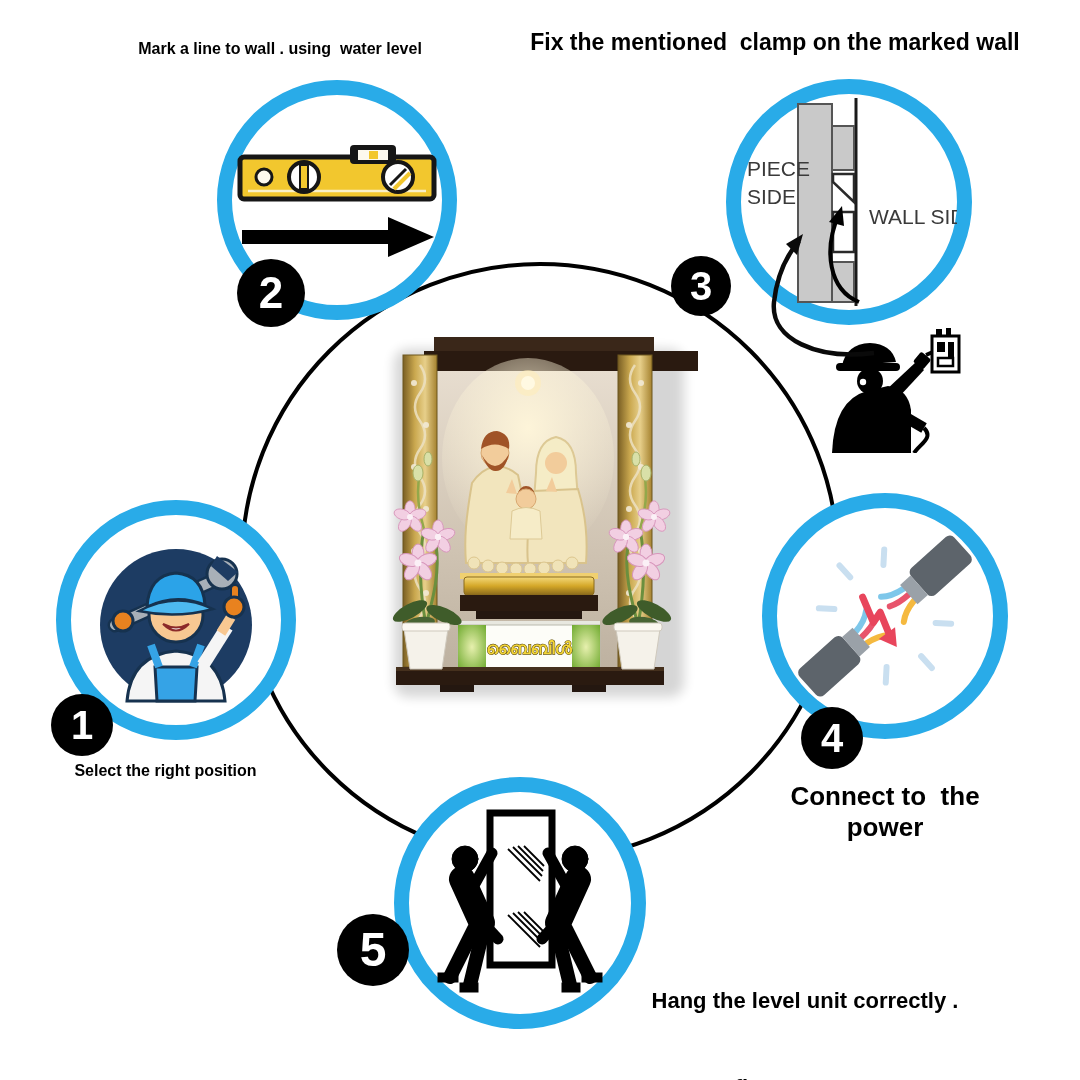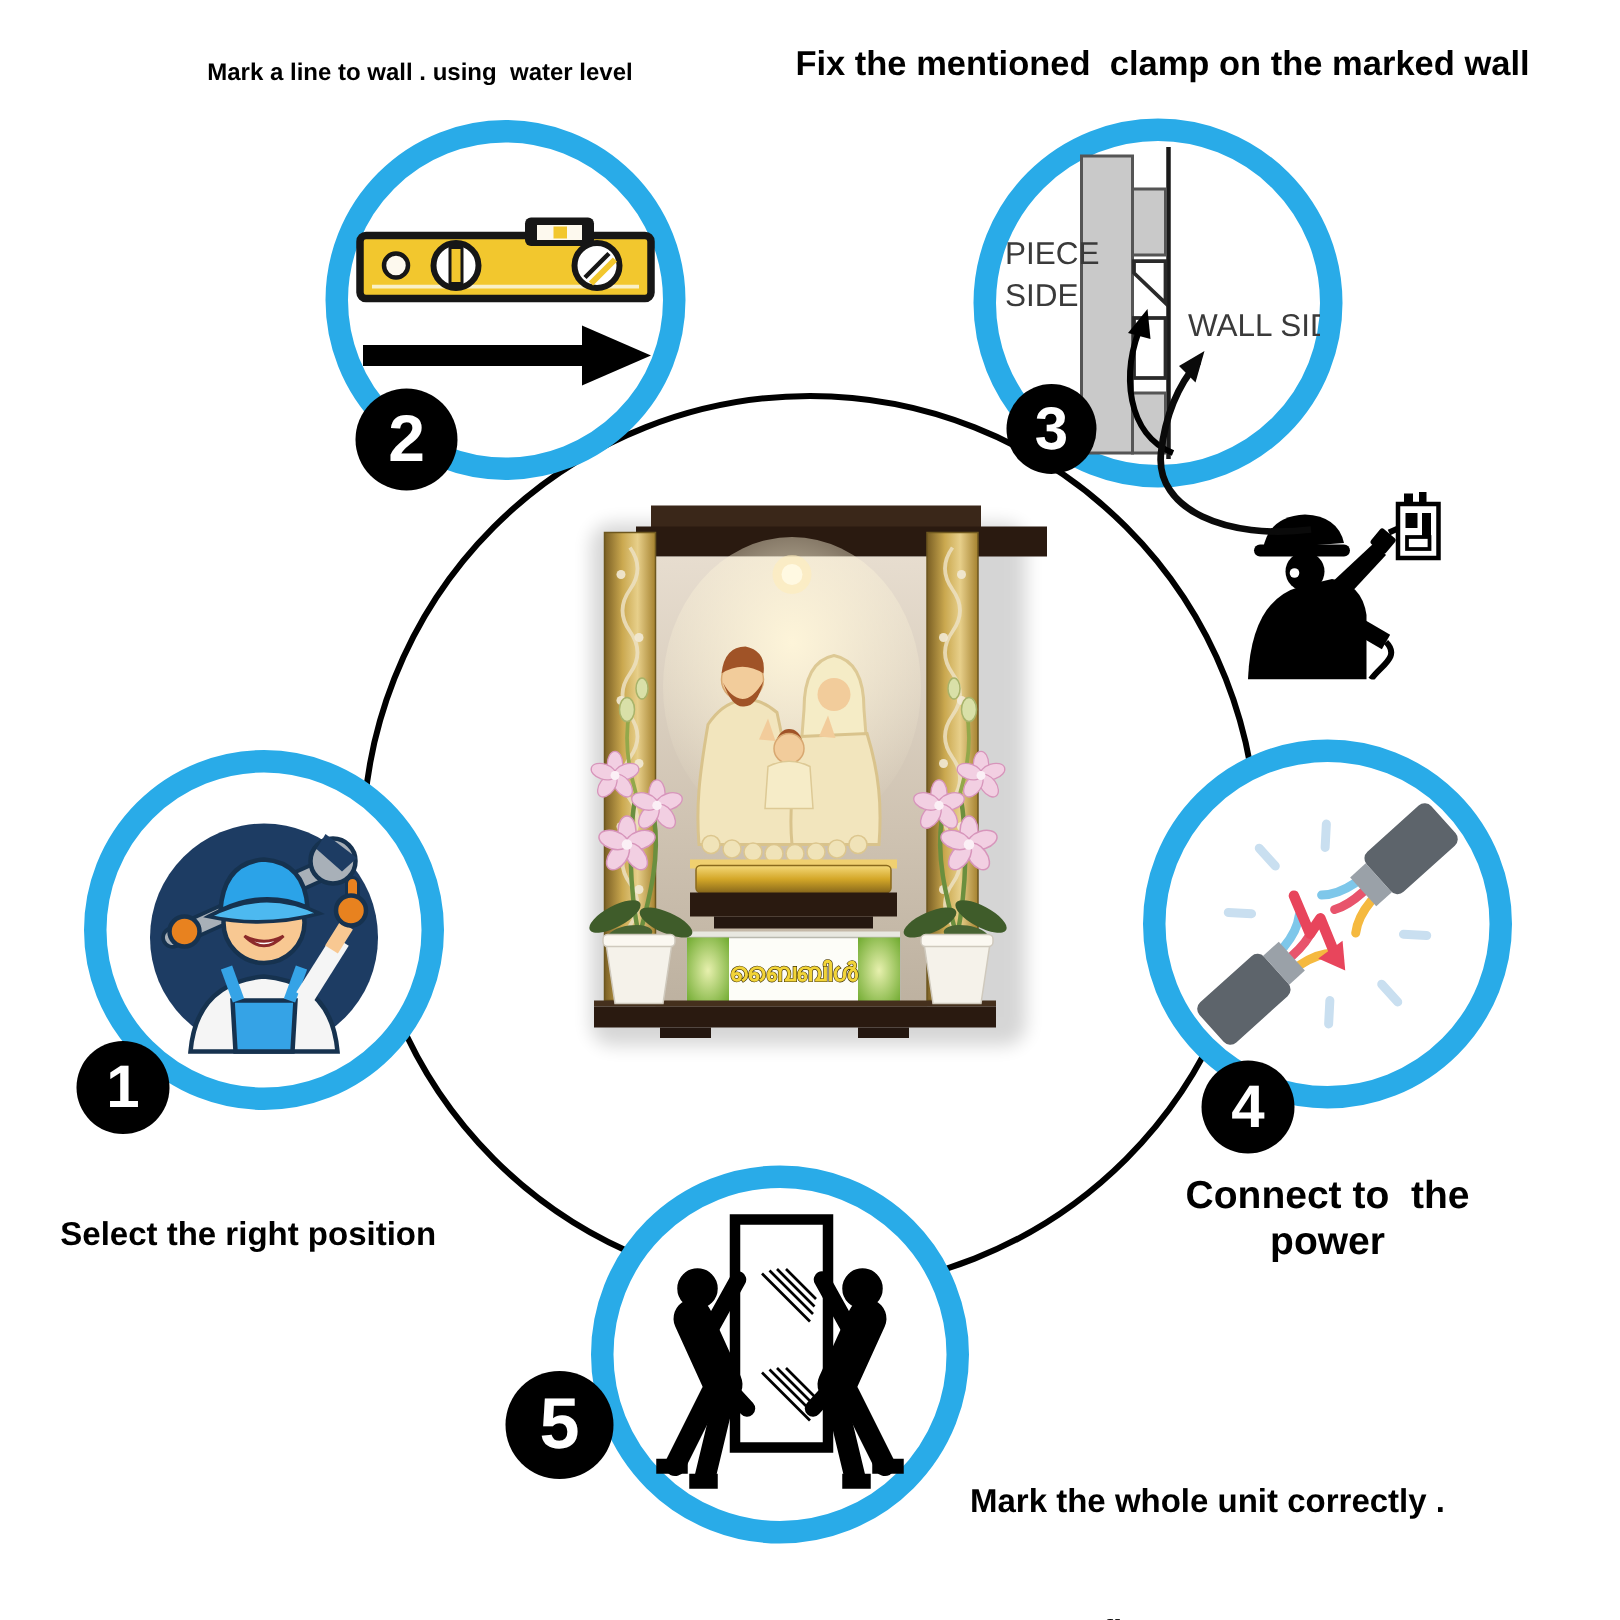--- a/index.html
+++ b/index.html
@@ -11,38 +11,38 @@
   .decor{position:absolute;left:0;top:0;pointer-events:none;}
   #bg-decor{z-index:1;}
   #fg-decor{z-index:6;}
   .step-circle{
     position:absolute;border-radius:50%;background:#fff;
     border:15px solid #29abe8;box-sizing:border-box;
     display:flex;align-items:center;justify-content:center;z-index:3;
   }
   .s1{left:56px;top:500px;width:240px;height:240px;}
   .s2{left:217px;top:80px;width:240px;height:240px;}
-  .s3{left:649px;top:79px;width:246px;height:246px;}
+  .s3{left:726px;top:79px;width:246px;height:246px;}
   .s4{left:762px;top:493px;width:246px;height:246px;}
   .s5{left:394px;top:777px;width:252px;height:252px;}
   .badge{
     position:absolute;background:#000;border-radius:50%;color:#fff;
     display:flex;align-items:center;justify-content:center;
     font-weight:bold;z-index:7;line-height:1;
   }
   .b1{left:51px;top:694px;width:62px;height:62px;font-size:40px;}
   .b2{left:237px;top:259px;width:68px;height:68px;font-size:44px;}
   .b3{left:671px;top:256px;width:60px;height:60px;font-size:40px;}
   .b4{left:801px;top:707px;width:62px;height:62px;font-size:40px;}
   .b5{left:337px;top:914px;width:72px;height:72px;font-size:48px;}
   .cap{
     position:absolute;font-weight:bold;color:#000;text-align:center;
     z-index:7;white-space:pre-wrap;
   }
-  .t1{left:38px;top:762px;width:255px;font-size:22px;margin-top:48px;}
+  .t1{left:38px;top:762px;width:255px;font-size:16px;}
   .t2{left:75px;top:40px;width:410px;font-size:16px;}
   .t3{left:520px;top:29px;width:510px;font-size:23px;}
   .t4{left:755px;top:781px;width:260px;font-size:26px;}
   .t5{left:625px;top:928px;width:360px;font-size:22px;line-height:29px;}
   .t5 span{display:block;}
   #product{position:absolute;left:360px;top:323px;width:345px;height:392px;z-index:4;}
   #electrician{position:absolute;left:812px;top:328px;width:155px;height:125px;z-index:5;}
   .clamp-label{font-family:"Liberation Sans",sans-serif;font-size:21px;fill:#3a3a3a;}
   .plate-text{font-family:"Liberation Sans",sans-serif;font-size:17px;font-weight:bold;
     fill:#f2d438;stroke:#3a2c08;stroke-width:.8;paint-order:stroke;}
@@ -192,21 +192,21 @@
     </div>
   <div class="badge b5">
       <span>5</span>
     </div>
 
   <div class="cap t1">Select the right position</div>
   <div class="cap t2">Mark a line to wall . using  water level</div>
   <div class="cap t3">Fix the mentioned  clamp on the marked wall</div>
   <div class="cap t4">Connect to  the  power</div>
   <div class="cap t5">
-    <span>Mark the whole unit correctly .</span>
+    <span>Hang the level unit correctly .</span>
     <span>Arrange  flower vases &amp; statues</span>
   </div>
 
   <svg id="electrician" viewBox="0 0 155 125">
     <g fill="#000">
       <path d="M30 38 Q34 16 58 15 Q80 16 84 34 Z"></path>
       <rect x="24" y="35" width="64" height="8" rx="4"></rect>
       <ellipse cx="58" cy="53" rx="13" ry="13"></ellipse>
       <circle cx="51" cy="54" r="3.2" fill="#fff"></circle>
       <path d="M20 125 Q22 72 55 63 L76 58 Q96 61 99 82 L99 125 Z"></path>

